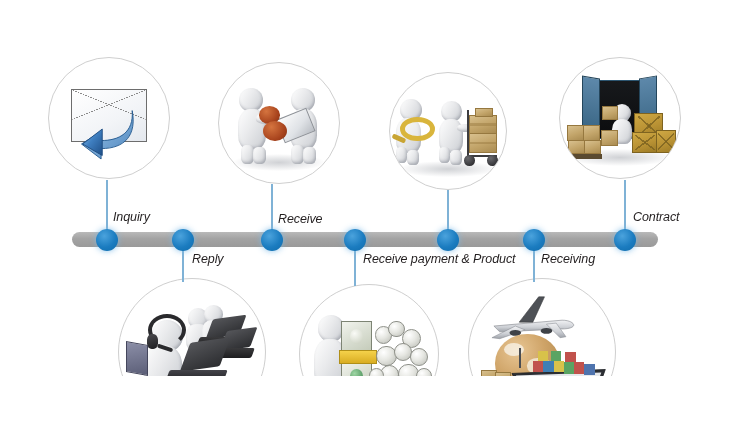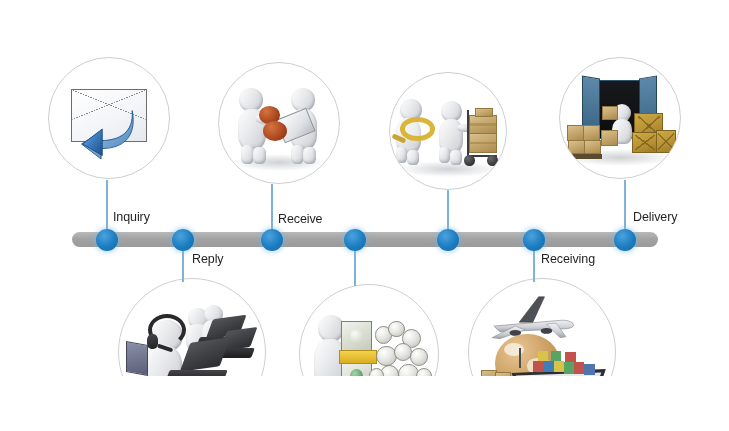--- a/index.html
+++ b/index.html
@@ -9,20 +9,21 @@
   }
   body {
     font-family: "Liberation Sans", sans-serif;
   }
   #stage {
     position: relative;
     width: 729px;
     height: 376px;
     background: #ffffff;
     overflow: hidden;
+    font-style: italic;
   }
 
   
   .bubble {
     position: absolute;
     border-radius: 50%;
     border: 1px solid #cfcfcf;
     background: #ffffff;
     box-sizing: border-box;
     overflow: hidden;
@@ -437,16 +438,17 @@
   <div class="node" style="left:183px; top:240px;"></div>
   <div class="node" style="left:272px; top:240px;"></div>
   <div class="node" style="left:355px; top:240px;"></div>
   <div class="node" style="left:448px; top:240px;"></div>
   <div class="node" style="left:534px; top:240px;"></div>
   <div class="node" style="left:625px; top:240px;"></div>
 
   <span class="label" style="left:113px; top:210px;">Inquiry</span>
   <span class="label" style="left:192px; top:252px;">Reply</span>
   <span class="label" style="left:278px; top:212px;">Receive</span>
+  <span class="label" style="left:363px; top:252px;">Receive payment &amp; Product</span>
   <span class="label" style="left:541px; top:252px;">Receiving</span>
-  <span class="label" style="left:633px; top:210px;">Delivery</span>
+  <span class="label" style="left:633px; top:210px;">Contract</span>
 
 </div>
 
 </body></html>

